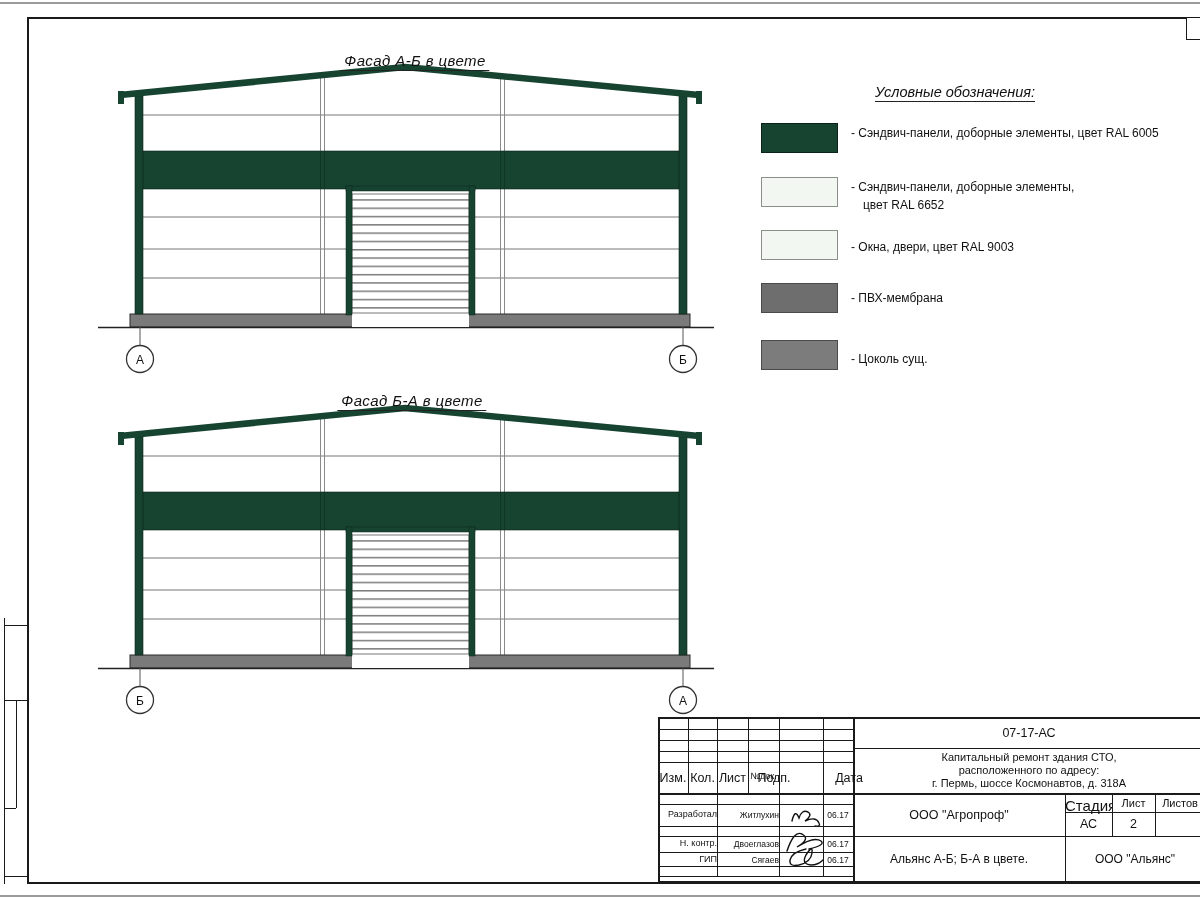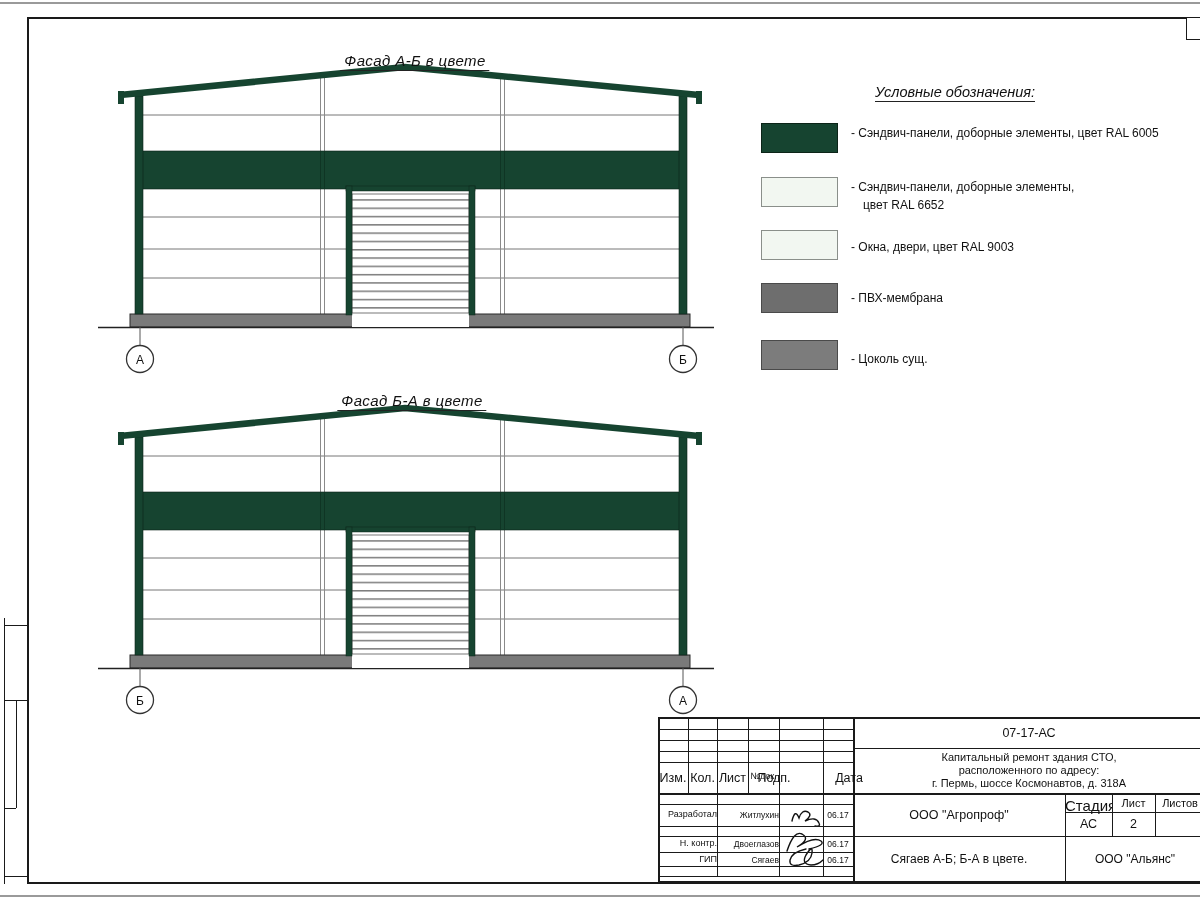--- a/index.html
+++ b/index.html
@@ -206,16 +206,16 @@
 
   <div class="tb-txt" style="left:853px;top:808px;width:212px;font-size:12.5px">ООО "Агропроф"</div>
 
   <div class="tb-txt" style="left:1065px;top:797px;width:47px;font-size:15px">Стадия</div>
   <div class="tb-txt" style="left:1112px;top:797px;width:43px;font-size:11px">Лист</div>
   <div class="tb-txt" style="left:1155px;top:797px;width:50px;font-size:11px">Листов</div>
 
   <div class="tb-txt" style="left:1065px;top:817px;width:47px;font-size:12.5px">АС</div>
   <div class="tb-txt" style="left:1112px;top:817px;width:43px;font-size:12.5px">2</div>
 
-  <div class="tb-txt" style="left:853px;top:852px;width:212px;font-size:12px">Сягаев А-Б; Б-А в цвете.</div>
+  <div class="tb-txt" style="left:853px;top:852px;width:212px;font-size:12px">Альянс А-Б; Б-А в цвете.</div>
   <div class="tb-txt" style="left:1065px;top:852px;width:140px;font-size:12px">ООО "Альянс"</div>
 
 </div>
 
 </body></html>

